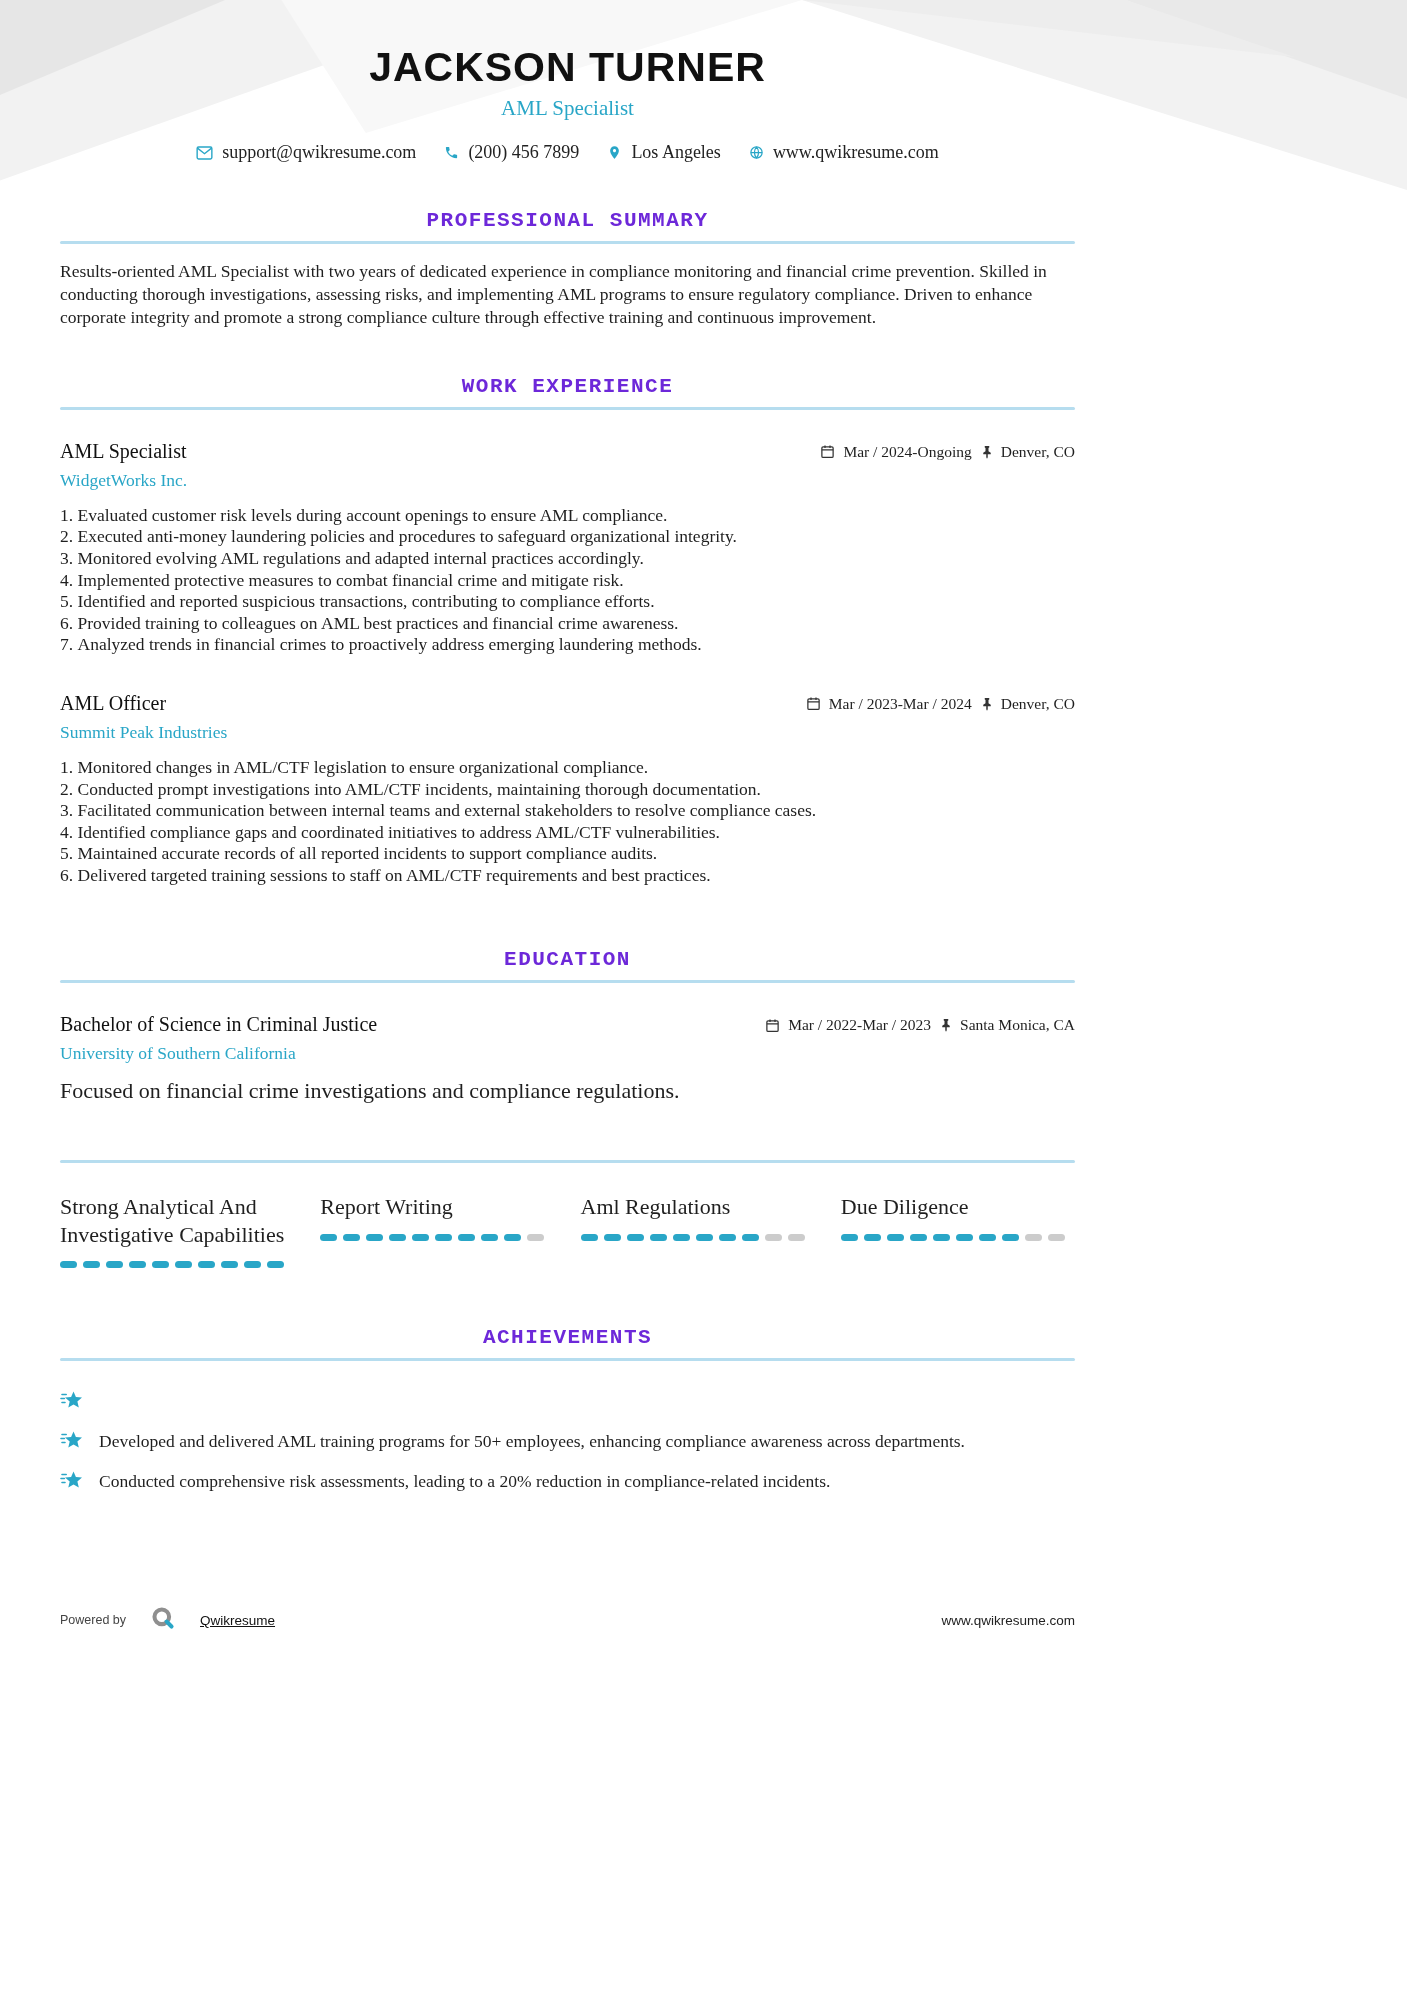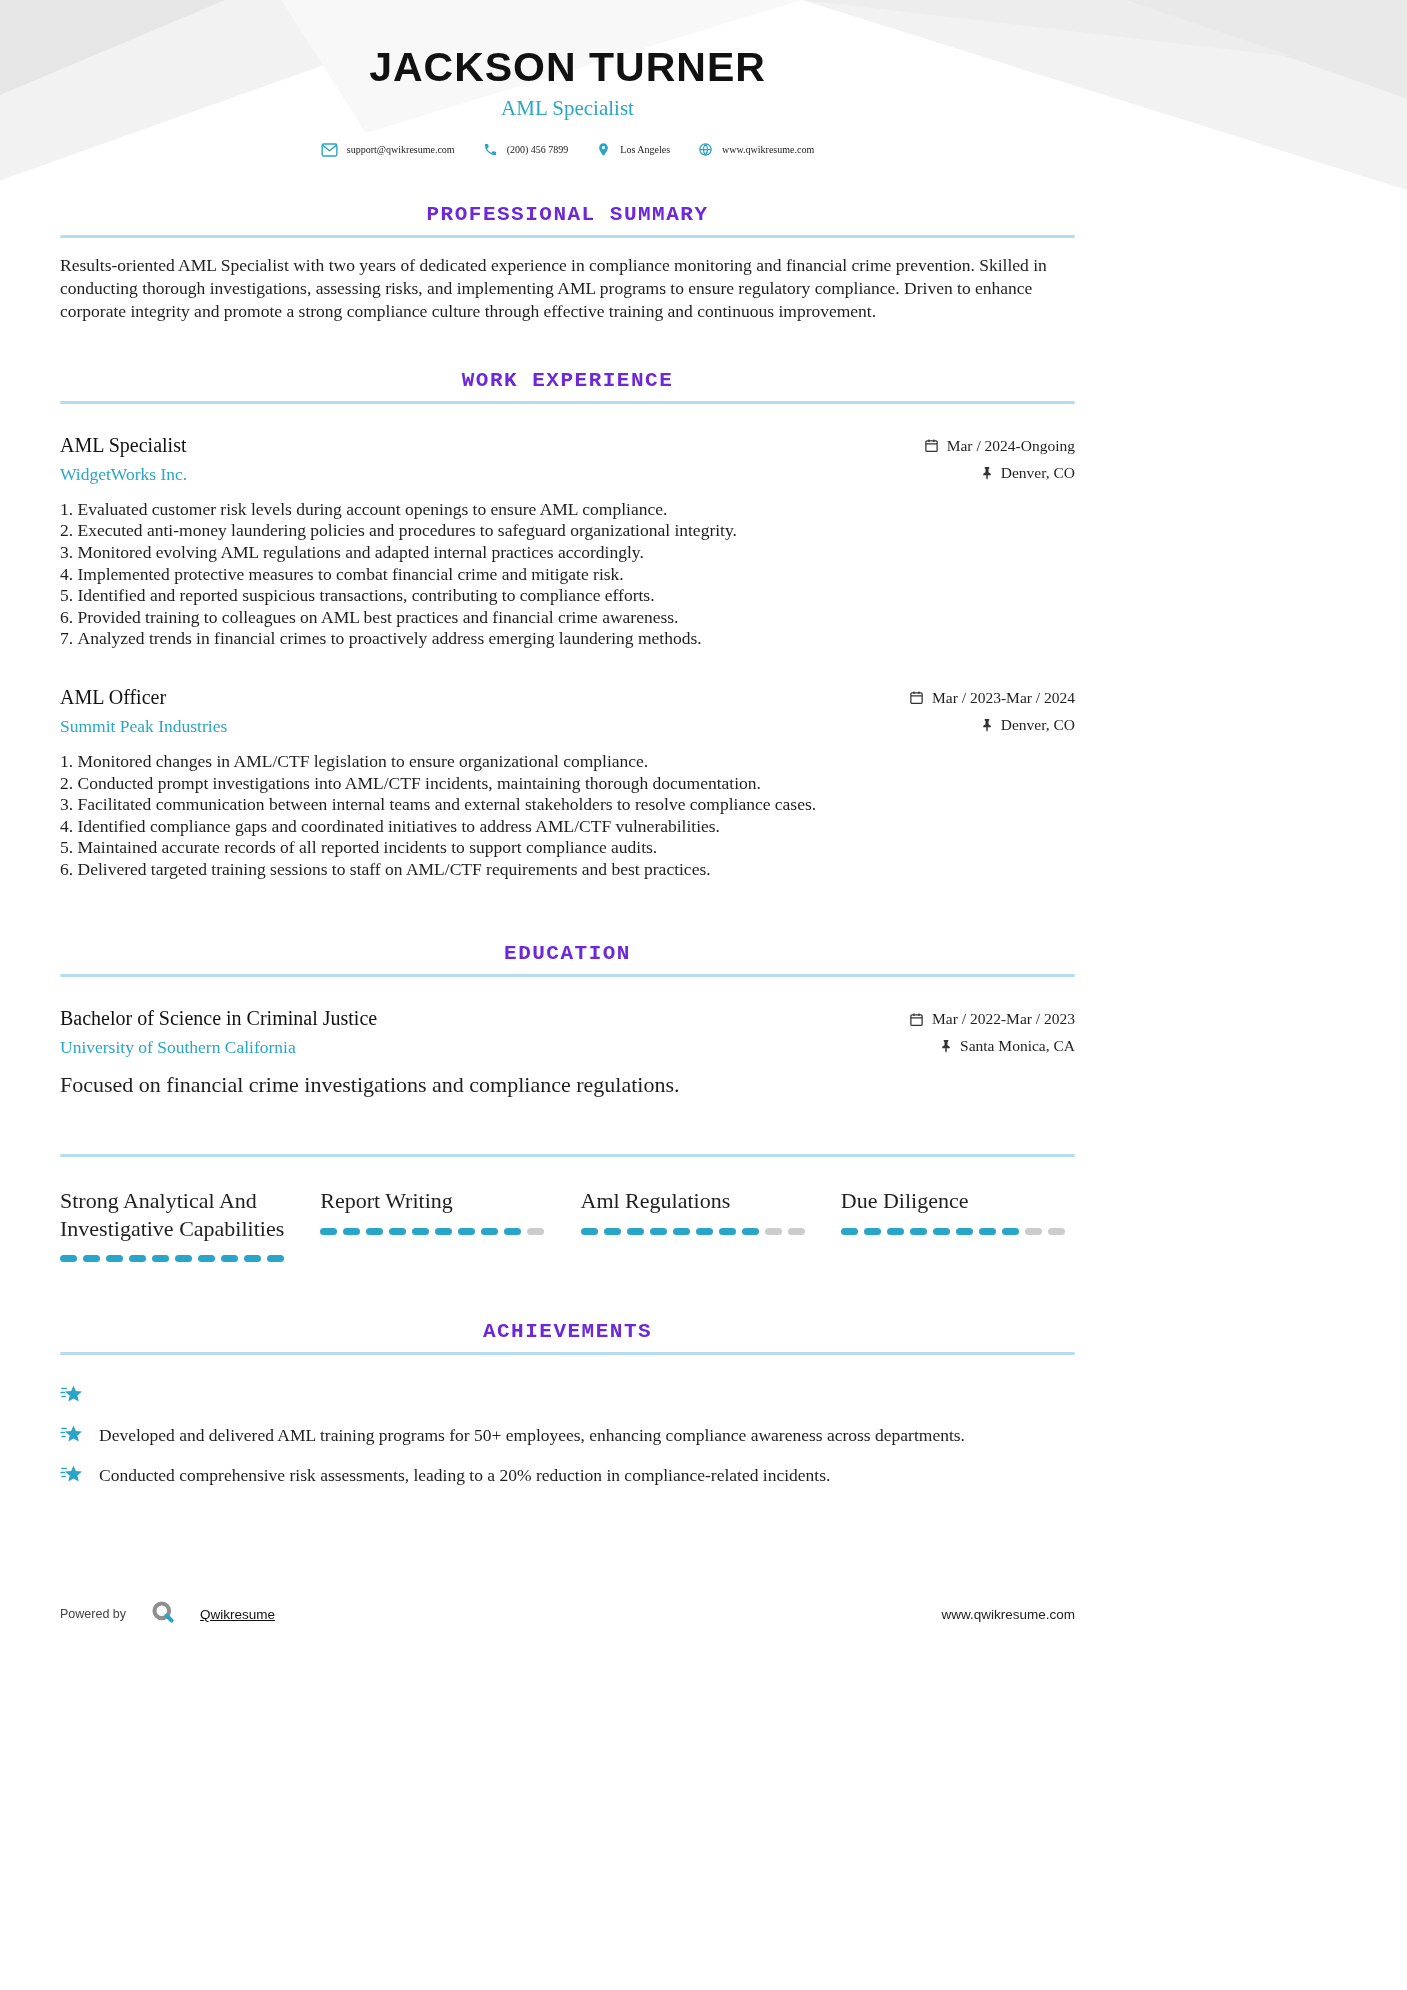--- a/index.html
+++ b/index.html
@@ -21,38 +21,38 @@
   .d5{background:#f8f8f8;clip-path:polygon(20% 0,57% 0,26% 70%);}
   .d6{background:#ededed;clip-path:polygon(57% 0,80% 0,92% 30%);}
 
   .content{position:relative;z-index:1;margin-left:60px;width:1015px;padding-top:44px;}
 
   .name{font-family:"Liberation Sans",sans-serif;font-weight:700;font-size:41px;
         letter-spacing:1px;text-align:center;margin:0;color:#111;}
   .subtitle{font-size:21px;color:var(--accent);text-align:center;margin-top:5px;}
 
   .contact-row{display:flex;justify-content:center;align-items:center;gap:28px;
-               margin-top:21px;font-size:10px;color:#222;}
+               margin-top:21px;font-size:18px;color:#222;}
   .contact-item{display:inline-flex;align-items:center;gap:9px;text-decoration:none;color:#222;}
   .ic{display:inline-flex;color:var(--accent);}
   .ic svg,.mi svg{display:block;}
 
   .sec{margin-top:46px;}
   .sec-title{font-family:Liberation Mono, monospace;font-weight:700;font-size:21px;
              letter-spacing:1.5px;text-align:center;color:#6d28d9;margin:0;}
   .sec-rule{height:3px;background:var(--rule);margin-top:9px;border-radius:2px;}
 
   .summary-text{font-size:17.5px;line-height:1.31;margin:16px 0 0;}
 
   .job{margin-top:30px;}
   .job + .job{margin-top:36px;}
   .job-head{display:flex;justify-content:space-between;align-items:flex-start;}
   .job-title{font-size:20px;color:#111;}
   .job-company{font-size:17.5px;color:var(--accent);margin-top:7px;}
-  .job-meta{display:flex;flex-direction:column;align-items:flex-end;gap:9px;
+  .job-meta{display:flex;flex-direction:row;align-items:flex-end;gap:9px;
             font-size:15.5px;padding-top:3px;color:#1f1f1f;}
   .meta-line{display:inline-flex;align-items:center;gap:8px;}
   .mi{display:inline-flex;color:#333;}
 
   .bullets{list-style-position:inside;margin:14px 0 0;padding:0;font-size:17.5px;}
   .bullets li{line-height:21.6px;}
 
   .edu-desc{font-size:22px;margin:14px 0 0;}
 
   .skills-grid{display:grid;grid-template-columns:repeat(4,1fr);column-gap:26px;margin-top:30px;}

